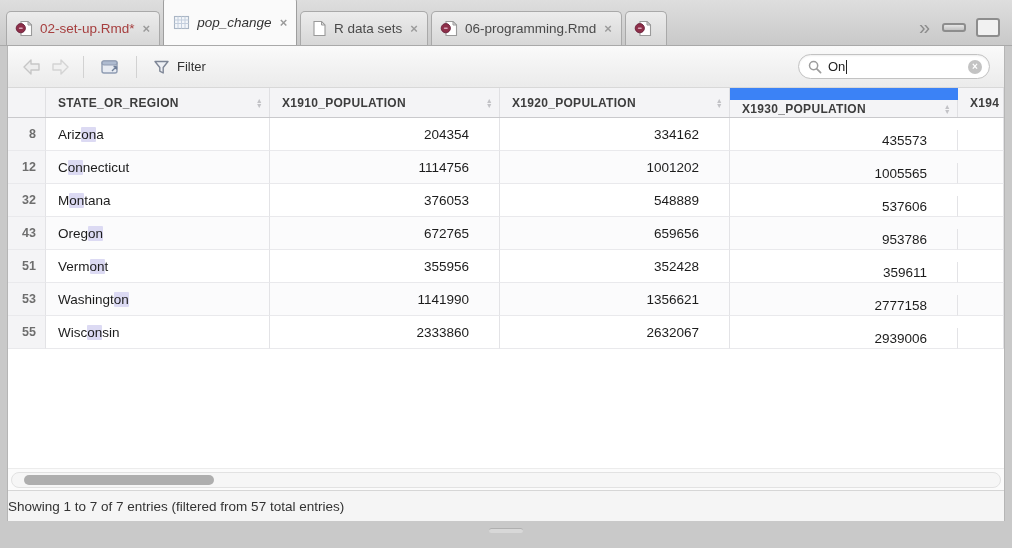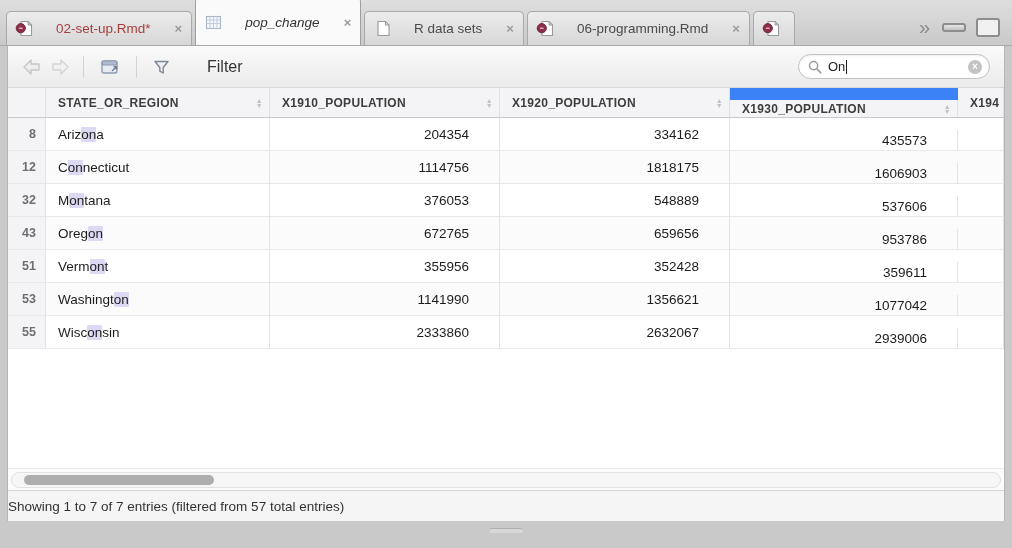--- a/index.html
+++ b/index.html
@@ -4,21 +4,21 @@
 <style>
   * { margin:0; padding:0; box-sizing:border-box; }
   html,body { width:1012px; height:548px; overflow:hidden;
     font-family:"Liberation Sans","DejaVu Sans",sans-serif; background:#c9c9c9; }
   .app { width:1012px; height:548px; display:flex; flex-direction:column; }
 
   
   .tabbar { height:46px; background:linear-gradient(#dedede,#c9c9c9);
     border-bottom:1px solid #a9a9a9; display:flex; align-items:flex-end; padding:0 6px; }
   .tabs { display:flex; align-items:flex-end; height:100%; overflow:hidden; flex:1; }
-  .tab { height:34px; display:flex; align-items:center; gap:22px; padding:0 9px 0 8px;
+  .tab { height:34px; display:flex; align-items:center; gap:6px; padding:0 9px 0 8px;
     background:linear-gradient(#ececec,#d7d7d7); border:1px solid #a9a9a9; border-bottom:none;
     border-radius:5px 5px 0 0; margin-right:3px; font-size:13.5px; color:#4a4a4a;
     white-space:nowrap; position:relative; cursor:default; }
   .tab.active { background:#fafafa; height:49px; z-index:2; margin-bottom:-1px;
     border-color:#9e9e9e; color:#333;font-style:italic; }
   .tab.clipped { width:42px; overflow:hidden; flex:none; }
   .tab-label.mod { color:#a63e3e; }
   .tab-close { color:#9b9b9b; font-size:13px; font-weight:bold; margin-left:2px; cursor:pointer; }
   .tab-icon { display:inline-flex; width:19px; height:19px; }
   .tab-icon svg { width:19px; height:19px; }
@@ -34,21 +34,21 @@
   .pane { flex:1; margin:0 7px; background:#fff; display:flex; flex-direction:column;
     border-left:1px solid #b5b5b5; border-right:1px solid #b5b5b5; min-height:0; }
 
   
   .toolbar { height:42px; background:linear-gradient(#fafafa,#ebebeb);
     border-bottom:1px solid #d8d8d8; display:flex; align-items:center; padding:0 14px 0 10px; }
   .nav-arrow { display:inline-flex; padding:2px 4px; cursor:default; }
   .tb-sep { width:1px; height:22px; background:#d2d2d2; margin:0 9px; }
   .tb-btn { display:flex; align-items:center; gap:7px; padding:3px 7px; border-radius:3px;
     cursor:pointer; }
-  .tb-btn .lbl { font-size:16px; color:#333;margin-left:30px; }
+  .tb-btn .lbl { font-size:13px; color:#333; }
   .search { margin-left:auto; width:192px; height:25px; background:#fff;
     border:1px solid #c2c2c2; border-radius:13px; display:flex; align-items:center;
     padding:0 7px 0 9px; box-shadow:inset 0 1px 2px rgba(0,0,0,.07); cursor:text; }
   .search .sv { font-size:13px; color:#222; margin-left:6px; }
   .caret { display:inline-block; width:1px; height:14px; background:#222;
     margin-left:1px; vertical-align:-3px; }
   .clear-btn { margin-left:auto; width:14px; height:14px; border-radius:50%; background:#c3c3c3;
     color:#fff; font-size:10px; font-weight:bold; line-height:14px; text-align:center; cursor:pointer; }
 
   
@@ -251,22 +251,22 @@
             <div class="cell c5"></div>
           </div>
           <div class="drow alt">
             <div class="cell c0 num">12</div>
             <div class="cell c1 state">
               <span>C</span>
               <span class="hl">on</span>
               <span>necticut</span>
             </div>
             <div class="cell c2 val">1114756</div>
-            <div class="cell c3 val">1818175</div>
-            <div class="cell c4 val">1606903</div>
+            <div class="cell c3 val">1001202</div>
+            <div class="cell c4 val">1005565</div>
             <div class="cell c5"></div>
           </div>
           <div class="drow">
             <div class="cell c0 num">32</div>
             <div class="cell c1 state">
               <span>M</span>
               <span class="hl">on</span>
               <span>tana</span>
             </div>
             <div class="cell c2 val">376053</div>
@@ -298,21 +298,21 @@
             <div class="cell c5"></div>
           </div>
           <div class="drow alt">
             <div class="cell c0 num">53</div>
             <div class="cell c1 state">
               <span>Washingt</span>
               <span class="hl">on</span>
             </div>
             <div class="cell c2 val">1141990</div>
             <div class="cell c3 val">1356621</div>
-            <div class="cell c4 val">1077042</div>
+            <div class="cell c4 val">2777158</div>
             <div class="cell c5"></div>
           </div>
           <div class="drow">
             <div class="cell c0 num">55</div>
             <div class="cell c1 state">
               <span>Wisc</span>
               <span class="hl">on</span>
               <span>sin</span>
             </div>
             <div class="cell c2 val">2333860</div>

